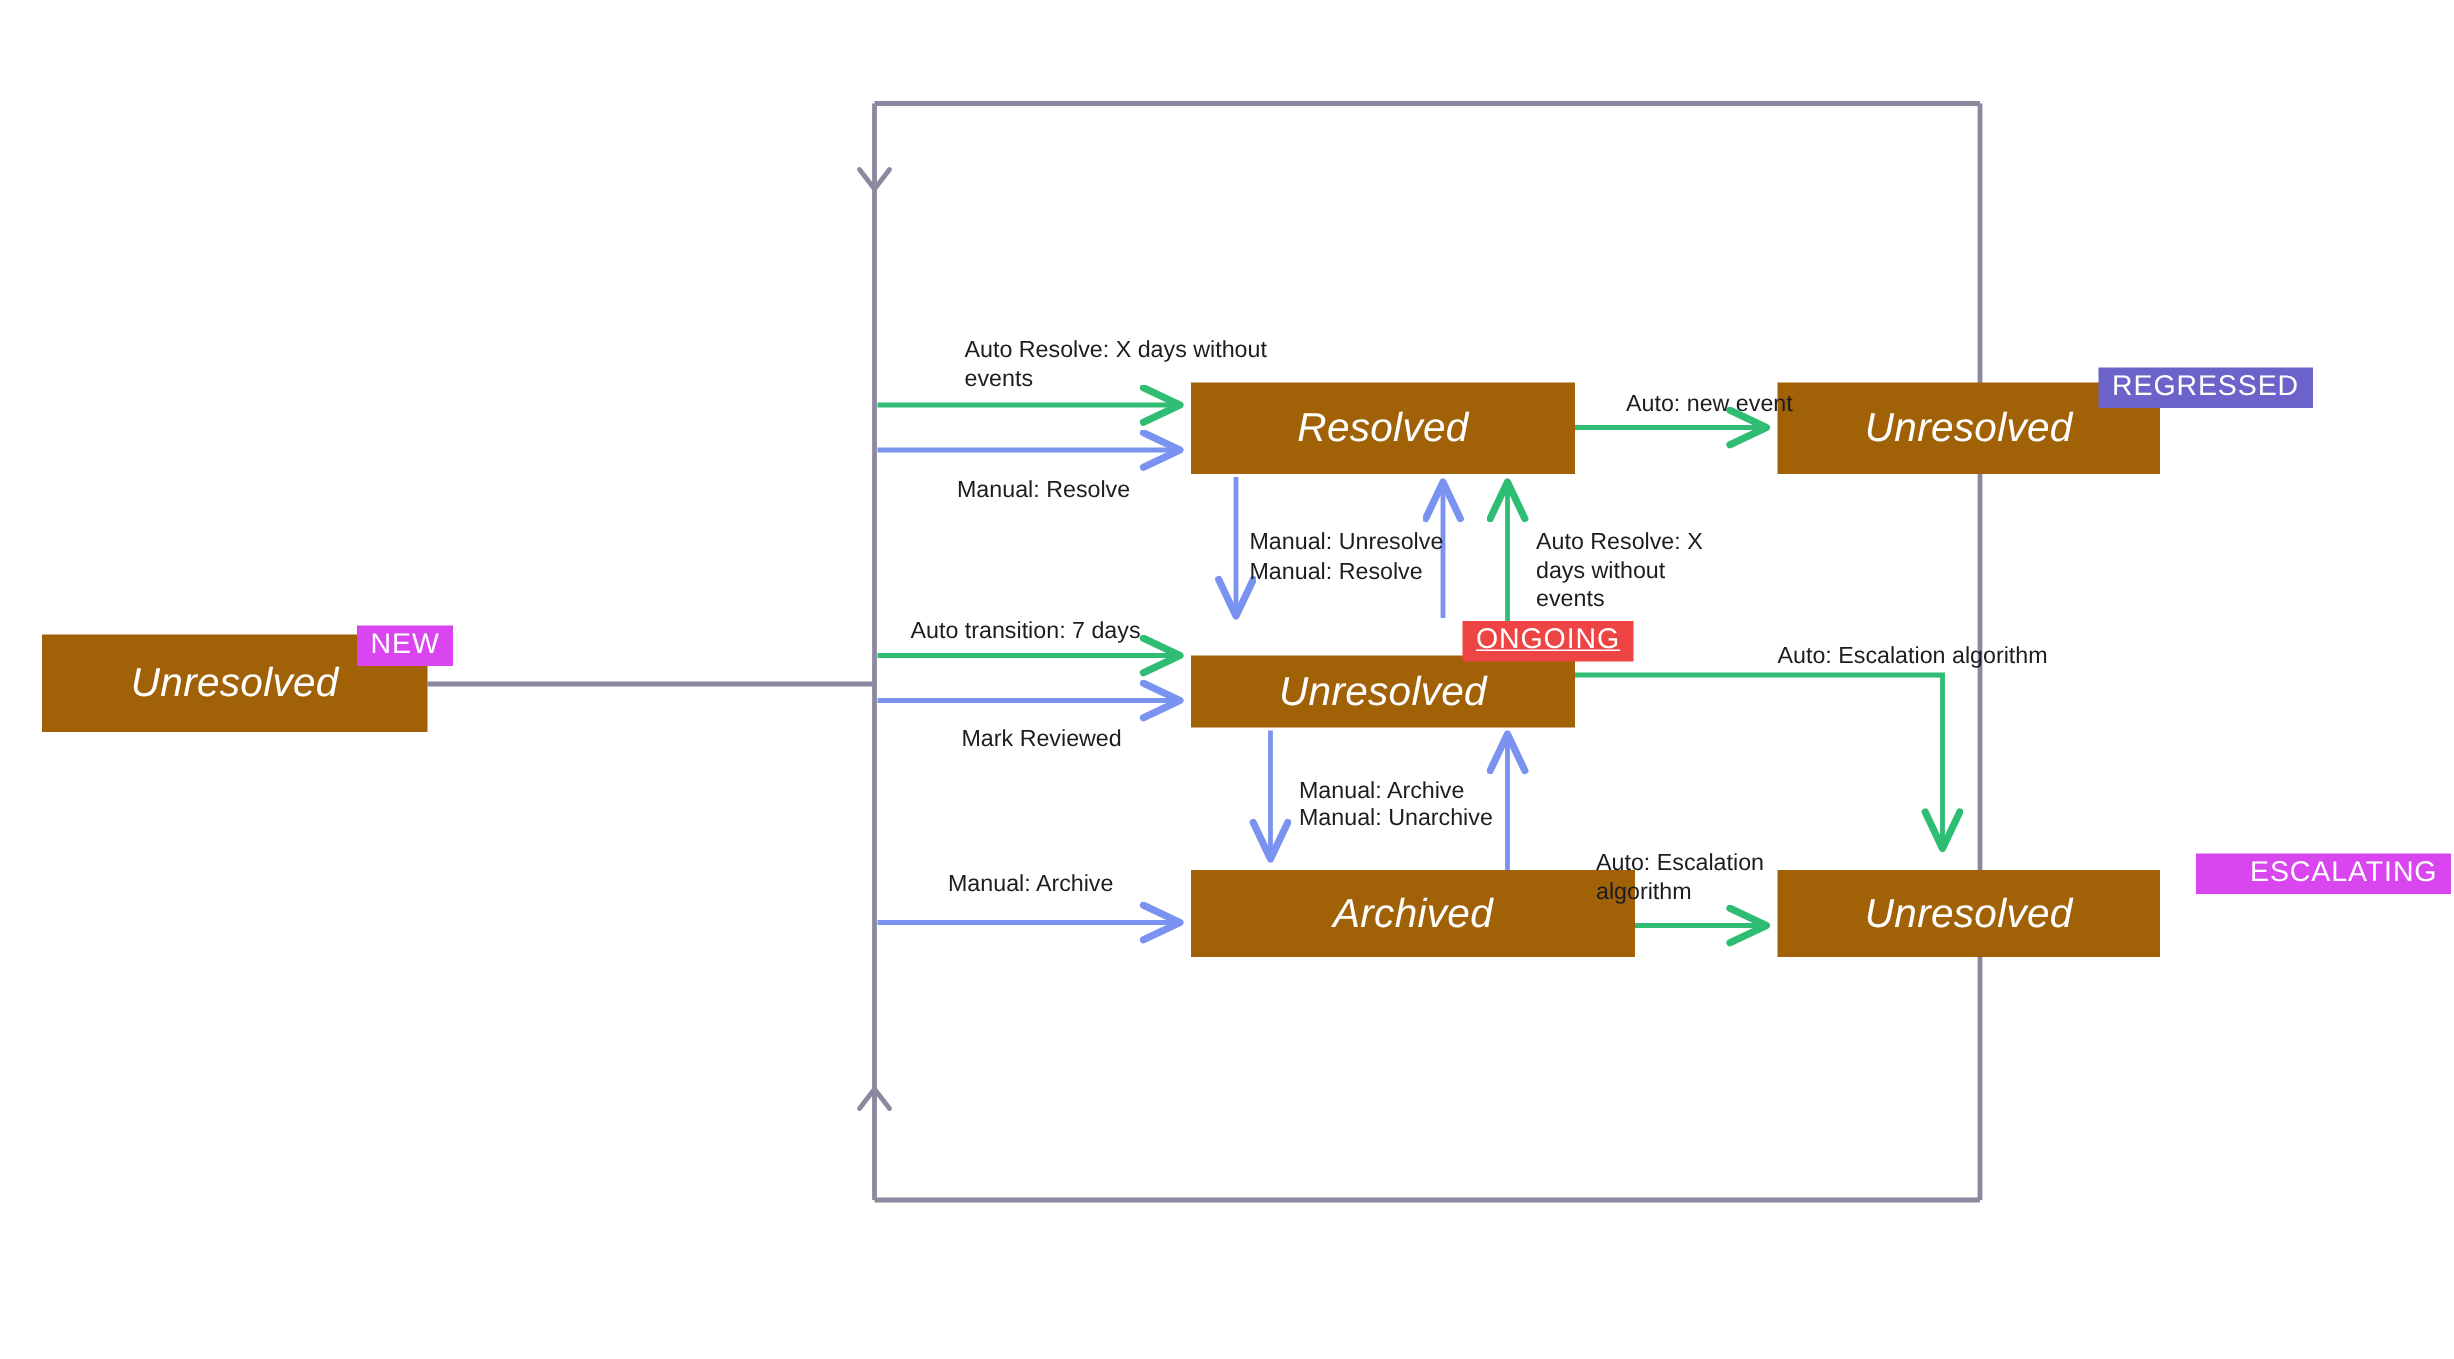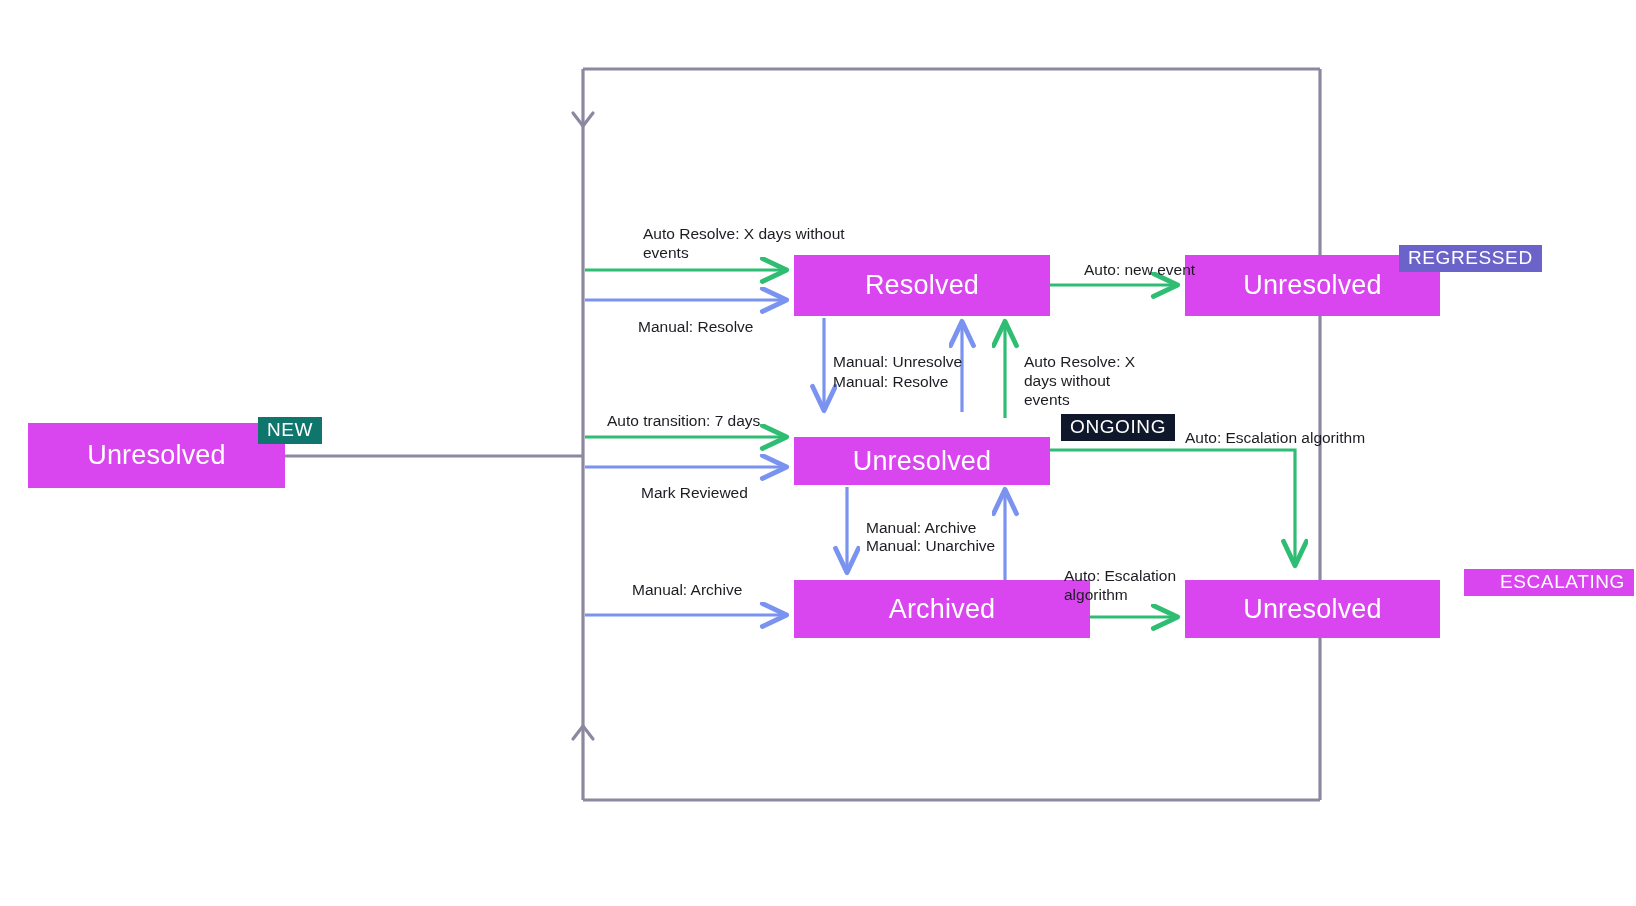--- a/index.html
+++ b/index.html
@@ -8,27 +8,28 @@
     background:#ffffff;
     font-family:"Liberation Sans","DejaVu Sans",sans-serif;
     overflow:hidden;
     position:relative;
   }
   #canvas{position:absolute;left:0;top:0;width:1636px;height:906px;}
   svg.layer{position:absolute;left:0;top:0;width:1636px;height:906px;pointer-events:none;}
 
   .state-box{
     position:absolute;
-    background:#d946ef;
+    background:#a16207;
     display:flex;align-items:center;justify-content:center;
     color:#ffffff;
     font-size:27px;
     font-weight:400;
     letter-spacing:.2px;
     box-sizing:border-box;
+    font-style:italic;
   }
   .badge{
     position:absolute;
     color:#ffffff;
     font-size:19px;
     letter-spacing:.6px;
     padding:3px 9px 5px 9px;
     box-sizing:border-box;
     white-space:nowrap;
     line-height:1;
@@ -95,35 +96,35 @@
     <path d="M585,615 L786,615" fill="none" stroke="#7b93f0" stroke-width="3.2" marker-end="url(#ah-blue)"></path>
 
     <path d="M1050,617 L1177,617" fill="none" stroke="#2ebd72" stroke-width="3.2" marker-end="url(#ah-green)"></path>
 
     <path d="M1050,450 L1295,450 L1295,565" fill="none" stroke="#2ebd72" stroke-width="3.2" marker-end="url(#ah-green)"></path>
   </svg>
 
   <div class="state-box" style="left:28px;top:423px;width:257px;height:65px;">
     <span>Unresolved</span>
   </div>
-  <div class="badge" style="left:258px;top:417px;background:#0f766e;">NEW</div>
+  <div class="badge" style="left:238px;top:417px;background:#d946ef;">NEW</div>
 
   <div class="state-box" style="left:794px;top:255px;width:256px;height:61px;">
     <span>Resolved</span>
   </div>
 
   <div class="state-box" style="left:1185px;top:255px;width:255px;height:61px;">
     <span>Unresolved</span>
   </div>
   <div class="badge" style="left:1399px;top:245px;background:#6b63c9;">REGRESSED</div>
 
   <div class="state-box" style="left:794px;top:437px;width:256px;height:48px;">
     <span>Unresolved</span>
   </div>
-  <div class="badge" style="left:1061px;top:414px;background:#0f172a;">ONGOING</div>
+  <div class="badge" style="left:975px;top:414px;background:#ef4444;text-decoration:underline;">ONGOING</div>
 
   <div class="state-box" style="left:794px;top:580px;width:296px;height:58px;">
     <span>Archived</span>
   </div>
 
   <div class="state-box" style="left:1185px;top:580px;width:255px;height:58px;">
     <span>Unresolved</span>
   </div>
   <div class="badge" style="left:1464px;top:569px;background:#d946ef;padding-left:36px;">ESCALATING</div>
 

